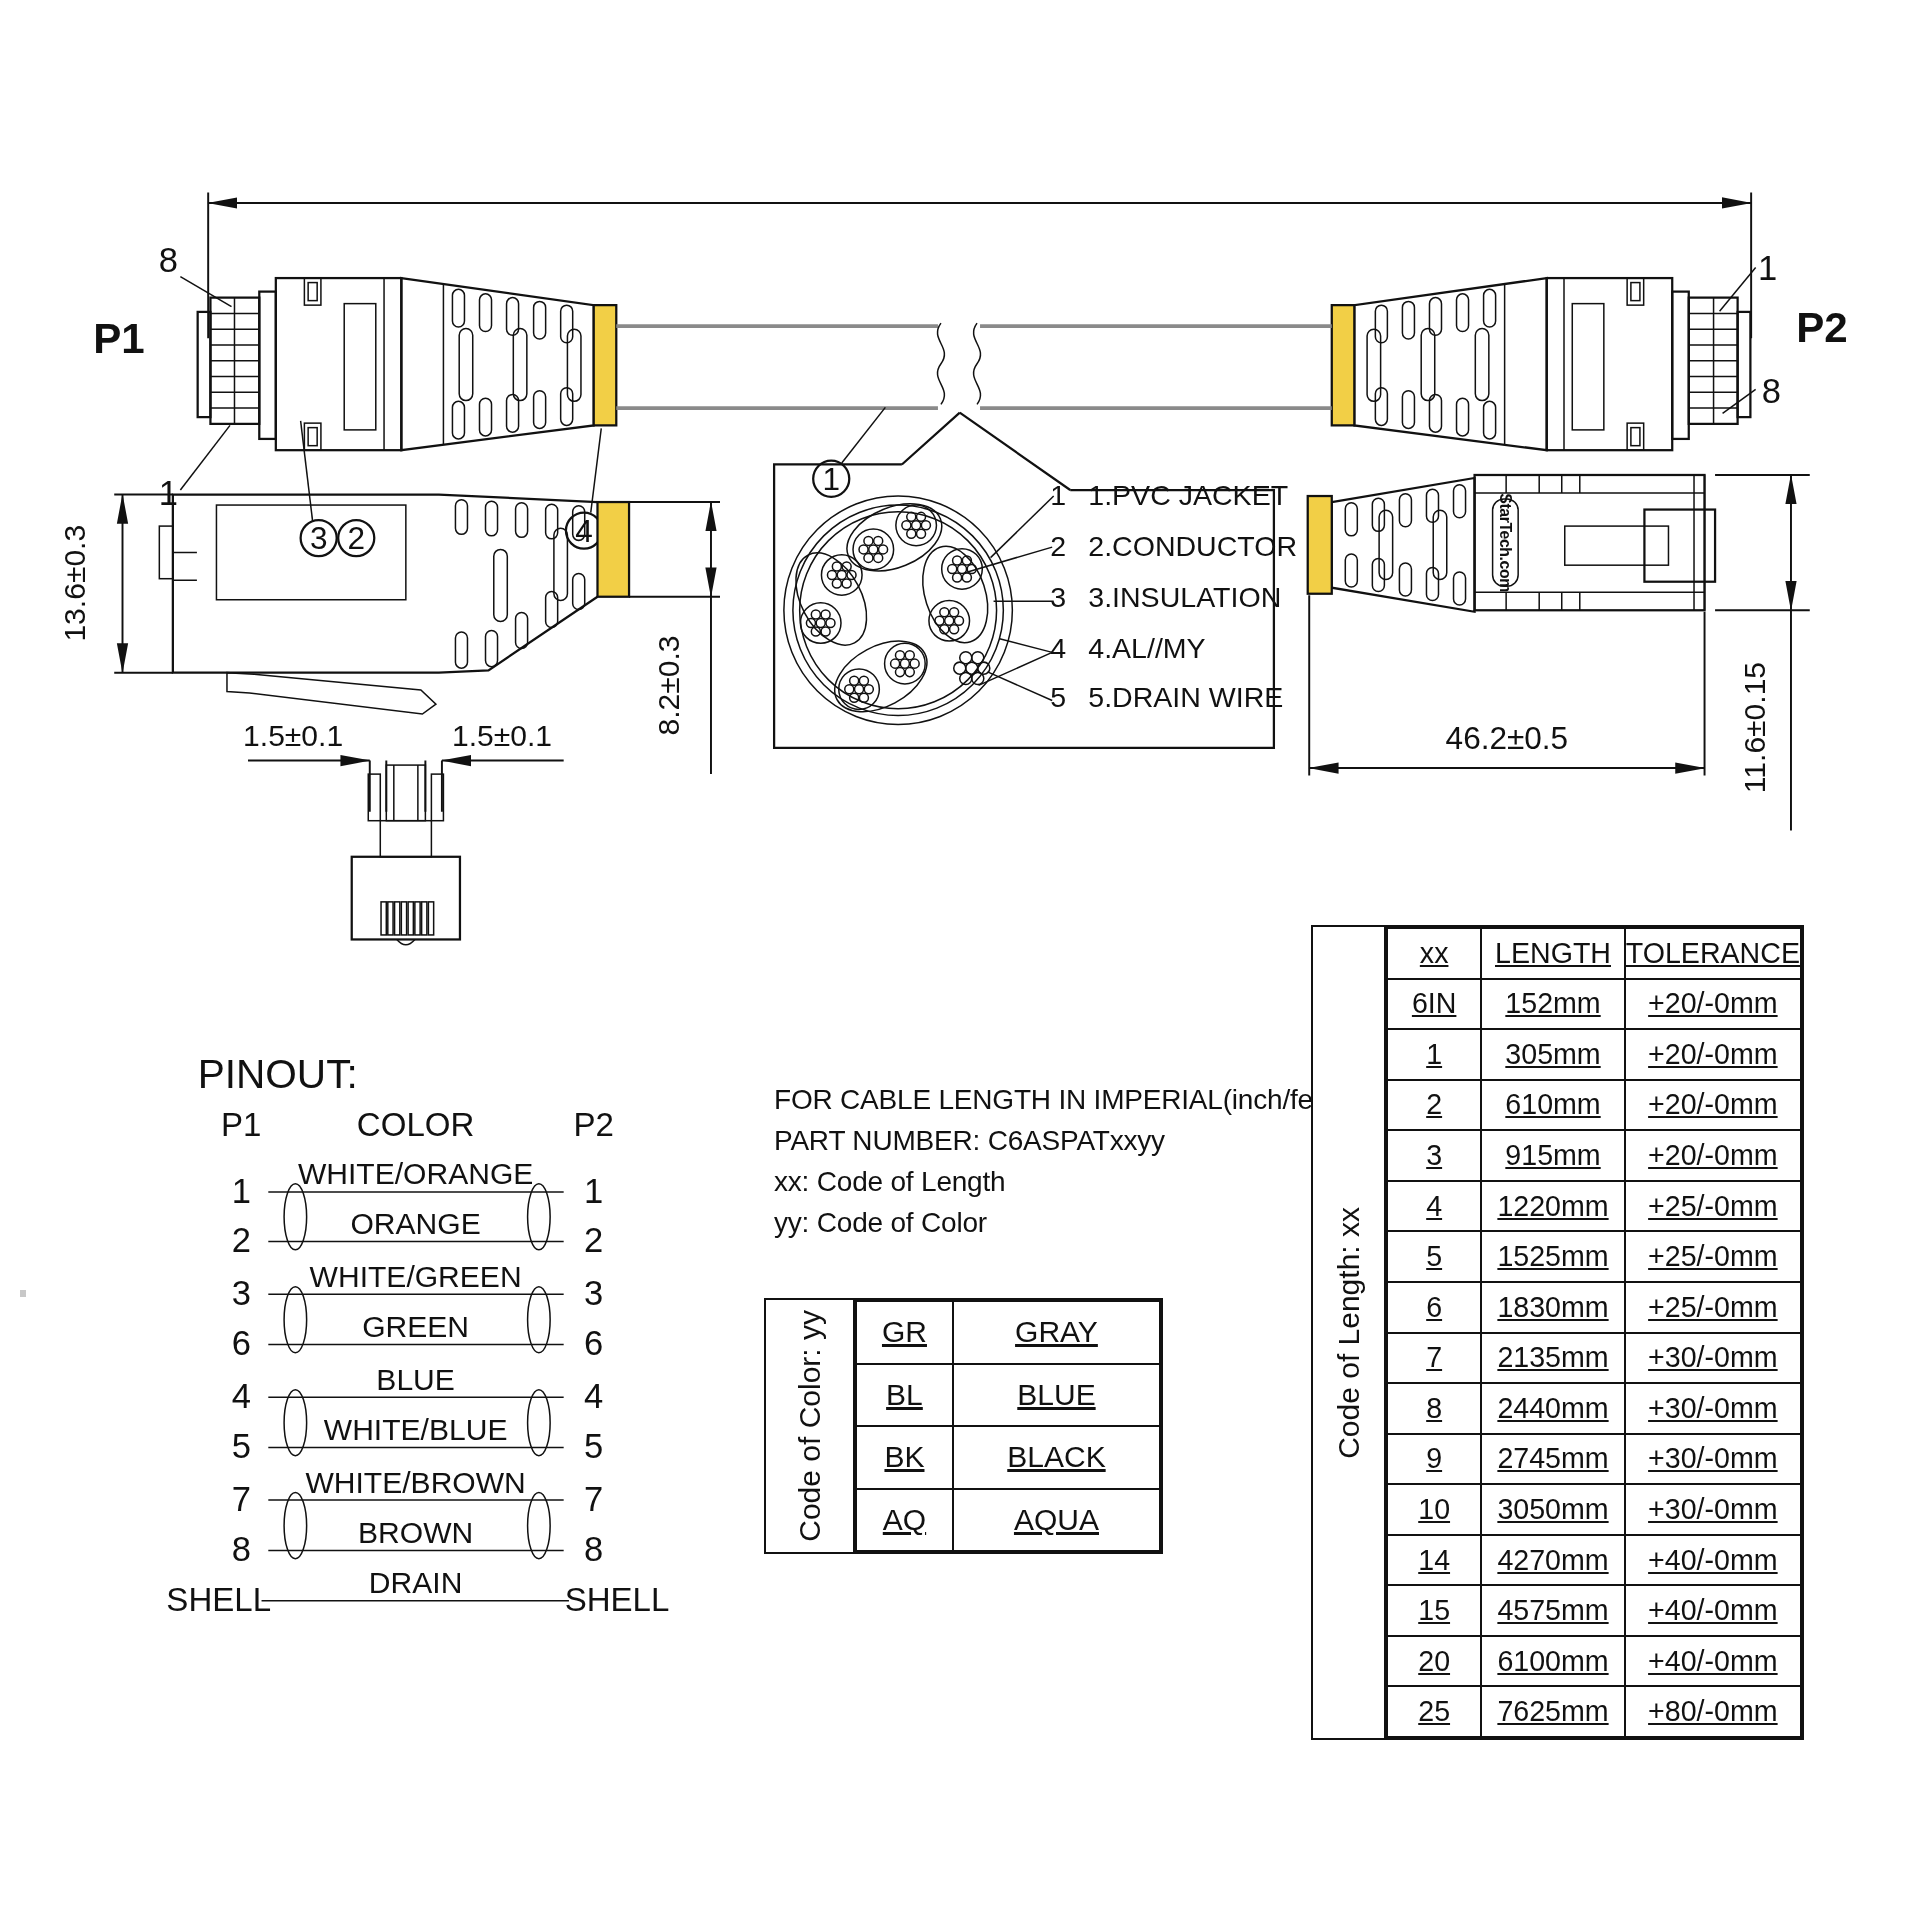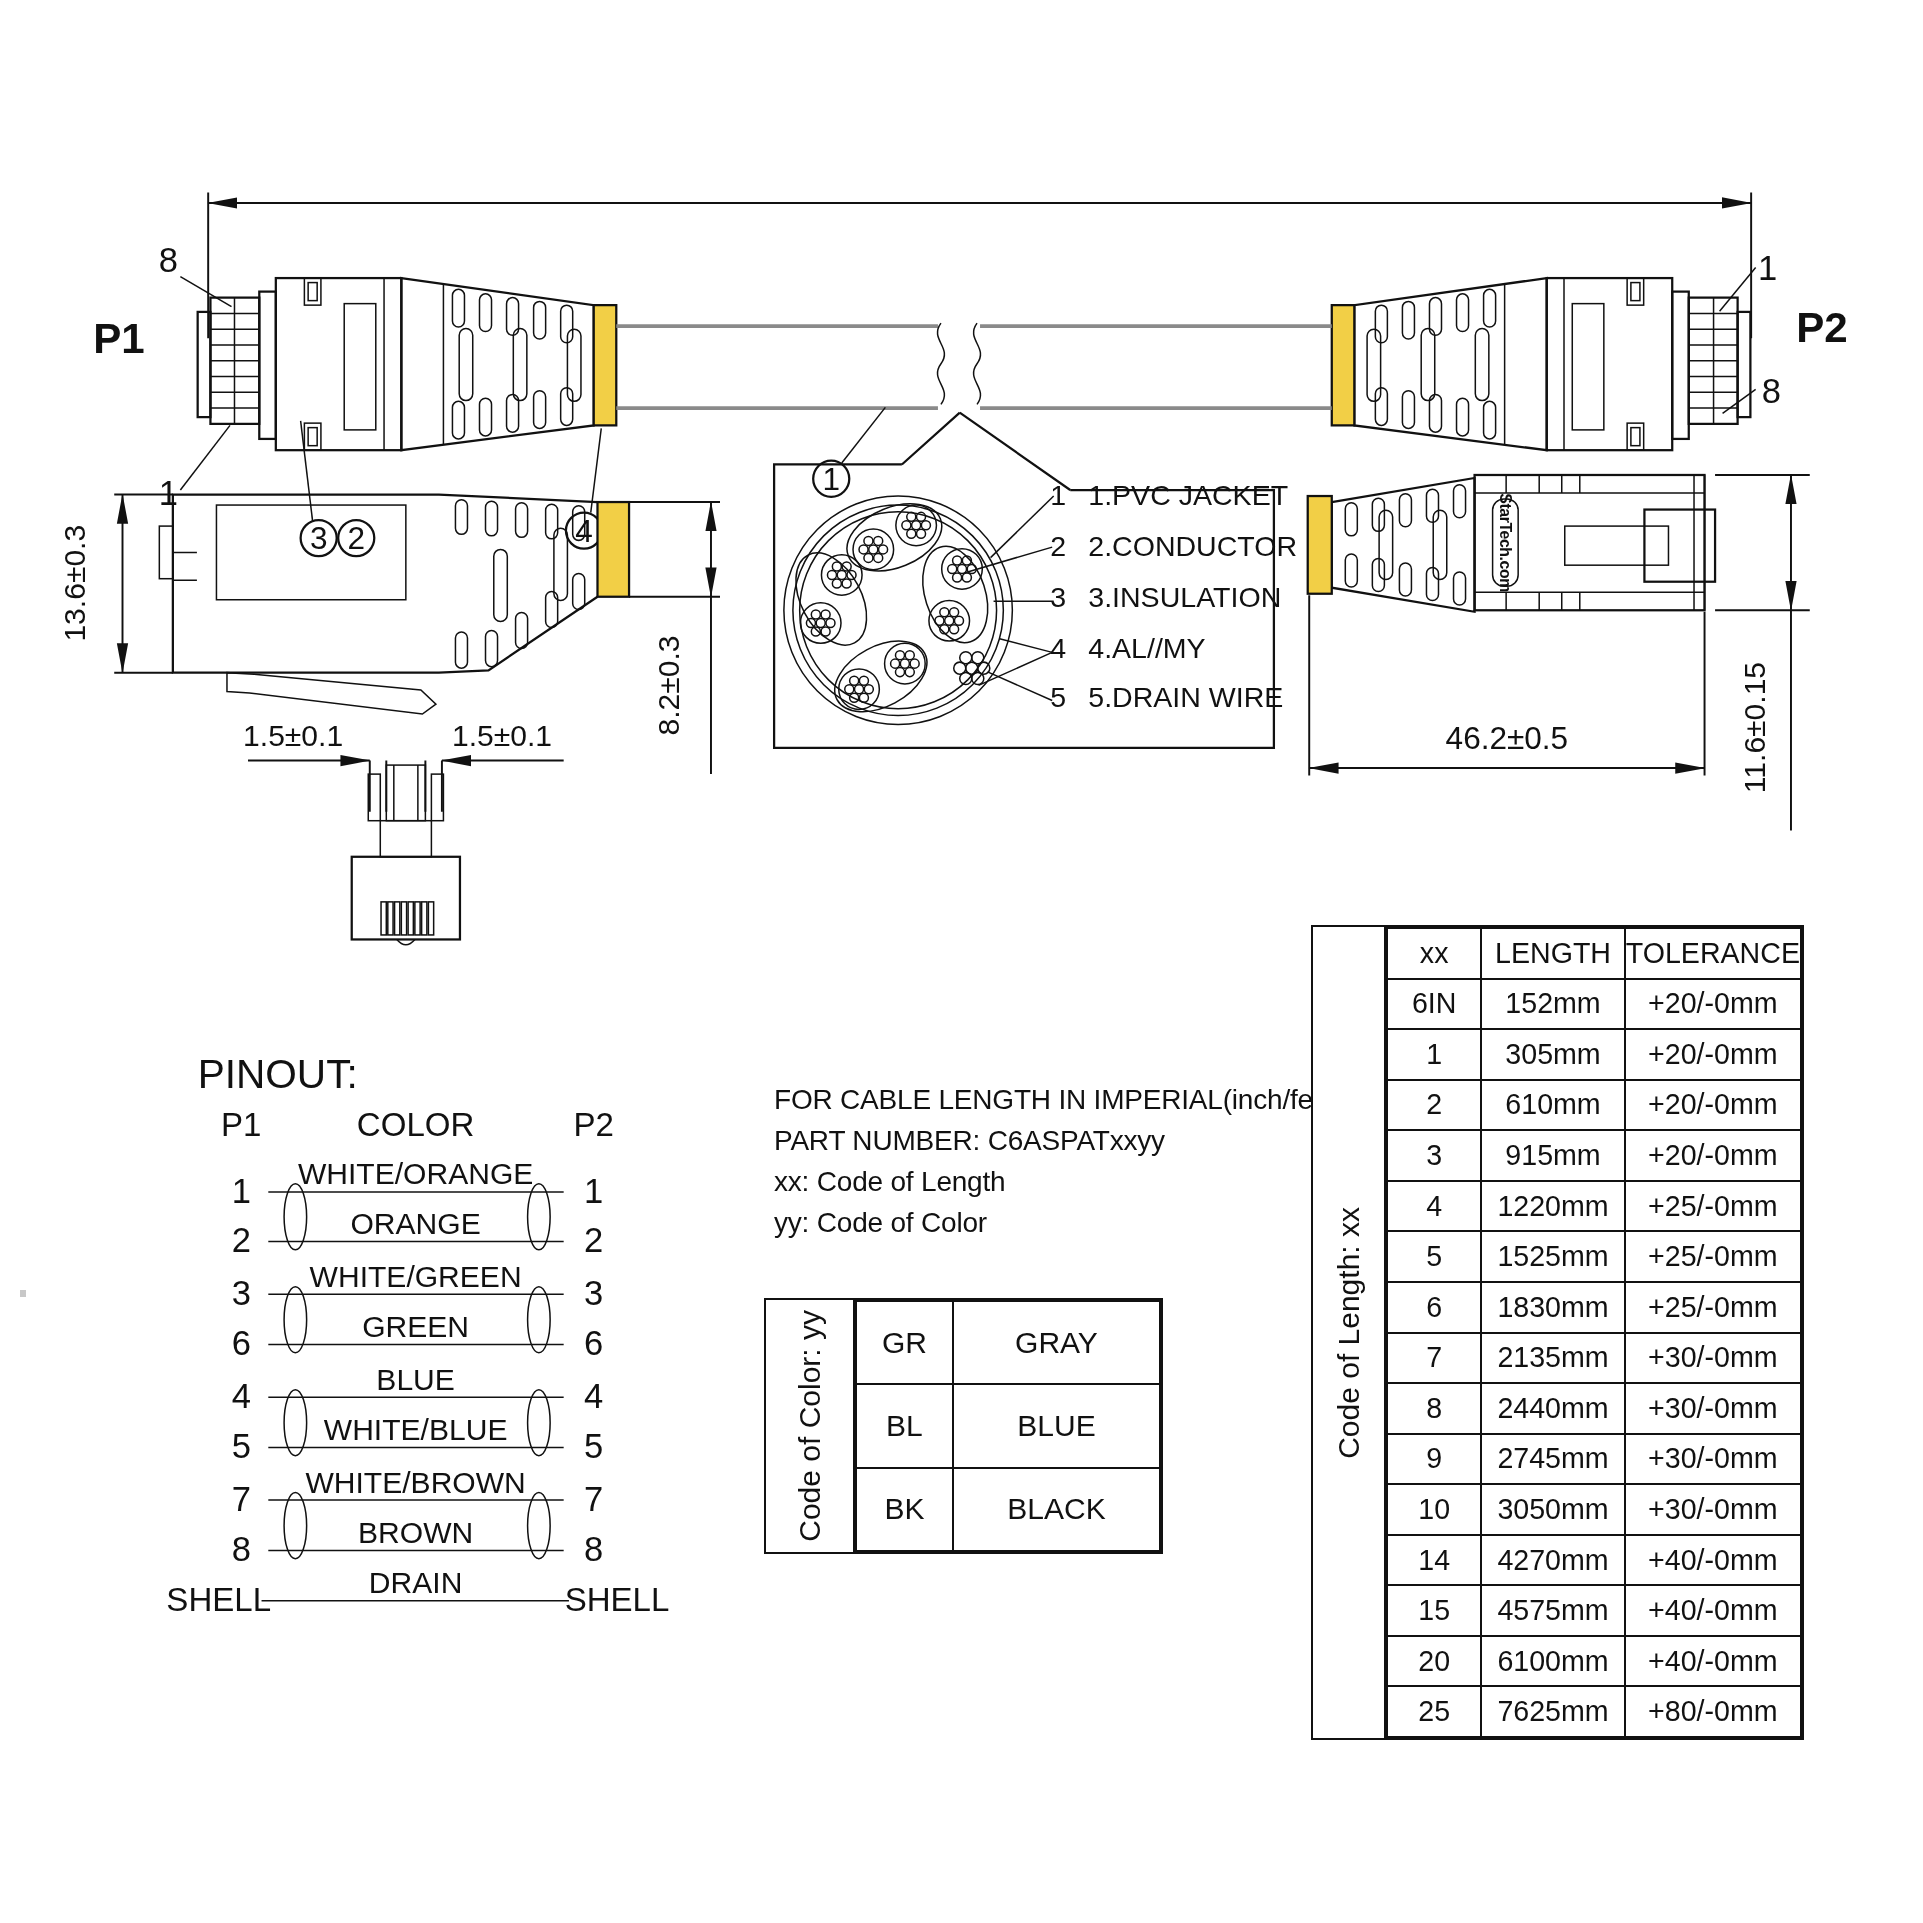--- a/index.html
+++ b/index.html
@@ -16,21 +16,21 @@
   .t42{font-size:42px;} .t46{font-size:46px;} .t56{font-size:56px;font-weight:bold;}
   .t54{font-size:54px;} .t44{font-size:44px;} .t40{font-size:40px;} .t38{font-size:38px;}
   .t20{font-size:21px;font-weight:bold;letter-spacing:-0.5px;}
   .mid{text-anchor:middle;}
   
   .para{position:absolute;left:774px;top:1079px;width:526px;font-size:28px;
         letter-spacing:-0.2px;line-height:41px;white-space:nowrap;}
   .tblwrap{position:absolute;display:flex;border:2.3px solid #111;background:#fff;box-sizing:border-box;}
   .tblside{display:flex;align-items:center;justify-content:center;border-right:2.3px solid #111;}
   .tblside span{writing-mode:vertical-rl;transform:rotate(180deg);font-size:30px;white-space:nowrap;}
-  table.dt{border-collapse:collapse;table-layout:fixed;flex:1;height:100%;}
+  table.dt{border-collapse:collapse;table-layout:fixed;flex:1;height:100%;text-decoration:underline;}
   table.dt td{border:2.3px solid #111;text-align:center;vertical-align:middle;font-size:28.6px;
               padding:0;overflow:hidden;}
   #color-table{left:764px;top:1298px;width:399px;height:256px;}
   #color-table .tblside{width:87px;}
   #color-table td{font-size:30px;}
   #length-table{left:1311px;top:925px;width:493px;height:815px;}
   #length-table .tblside{width:71px;}
   .speck{position:absolute;left:19.5px;top:1290px;width:6.8px;height:6.8px;background:#9a9a9a;opacity:.55;}
 </style>
 </head>
@@ -398,20 +398,24 @@
       <td>GRAY</td>
     </tr>
     <tr>
       <td>BL</td>
       <td>BLUE</td>
     </tr>
     <tr>
       <td>BK</td>
       <td>BLACK</td>
     </tr>
+    <tr>
+      <td>AQ</td>
+      <td>AQUA</td>
+    </tr>
   </tbody>
       </table>
 </div>
 
 <div class="tblwrap" id="length-table">
   <div class="tblside">
     <span>Code of Length: xx</span>
   </div>
   <table class="dt">
     <tbody>

